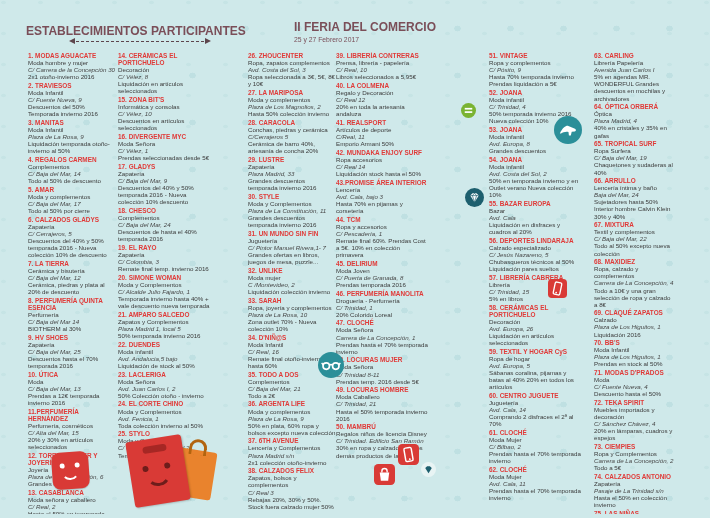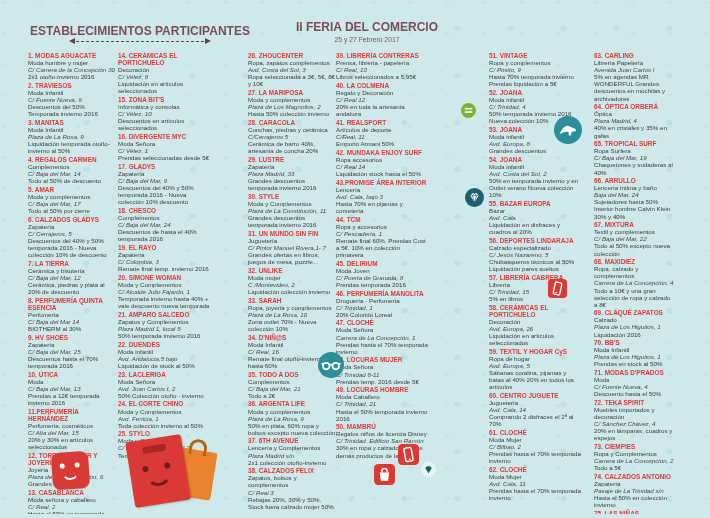--- a/index.html
+++ b/index.html
@@ -11,26 +11,26 @@
   .page{
     position:relative;width:710px;height:518px;
     background-color:#cfe9ea;
     background-image:
       radial-gradient(#bfe0e2 3px, rgba(0,0,0,0) 3.5px),
       radial-gradient(#c6e4e5 2px, rgba(0,0,0,0) 2.5px);
     background-size:53px 47px, 37px 31px;
     background-position:7px 5px, 22px 18px;
   }
   
-  .hdr{position:absolute;text-align:center;color:#7a4e58;}
+  .hdr{position:absolute;color:#7a4e58;}
   .hdr-title{font-weight:bold;letter-spacing:0;line-height:1.05;
     transform:scaleY(1.12);transform-origin:top center;}
   .hdr-left{left:26px;top:24px;width:228px;}
   .hdr-left .hdr-title{font-size:12px;}
-  .hdr-center{left:284px;top:20px;width:166px;}
+  .hdr-center{left:294px;top:20px;width:166px;}
   .hdr-center .hdr-title{font-size:12px;}
   .hdr-right{left:572px;top:24px;width:100px;}
   .hdr-right .hdr-title{font-size:11.5px;}
   .hdr-date{font-size:6.8px;margin-top:3px;color:#7a4e58;}
   .dash-line{position:relative;width:128px;margin:4px auto 0;height:0;
     border-top:1.4px dashed #5d464d;}
   .dash-line::before,.dash-line::after{content:"";position:absolute;top:-4px;
     width:0;height:0;border-top:3.5px solid rgba(0,0,0,0);border-bottom:3.5px solid rgba(0,0,0,0);}
   .dash-line::before{left:-7px;border-right:6px solid #5d464d;}
   .dash-line::after{right:-7px;border-left:6px solid #5d464d;}

